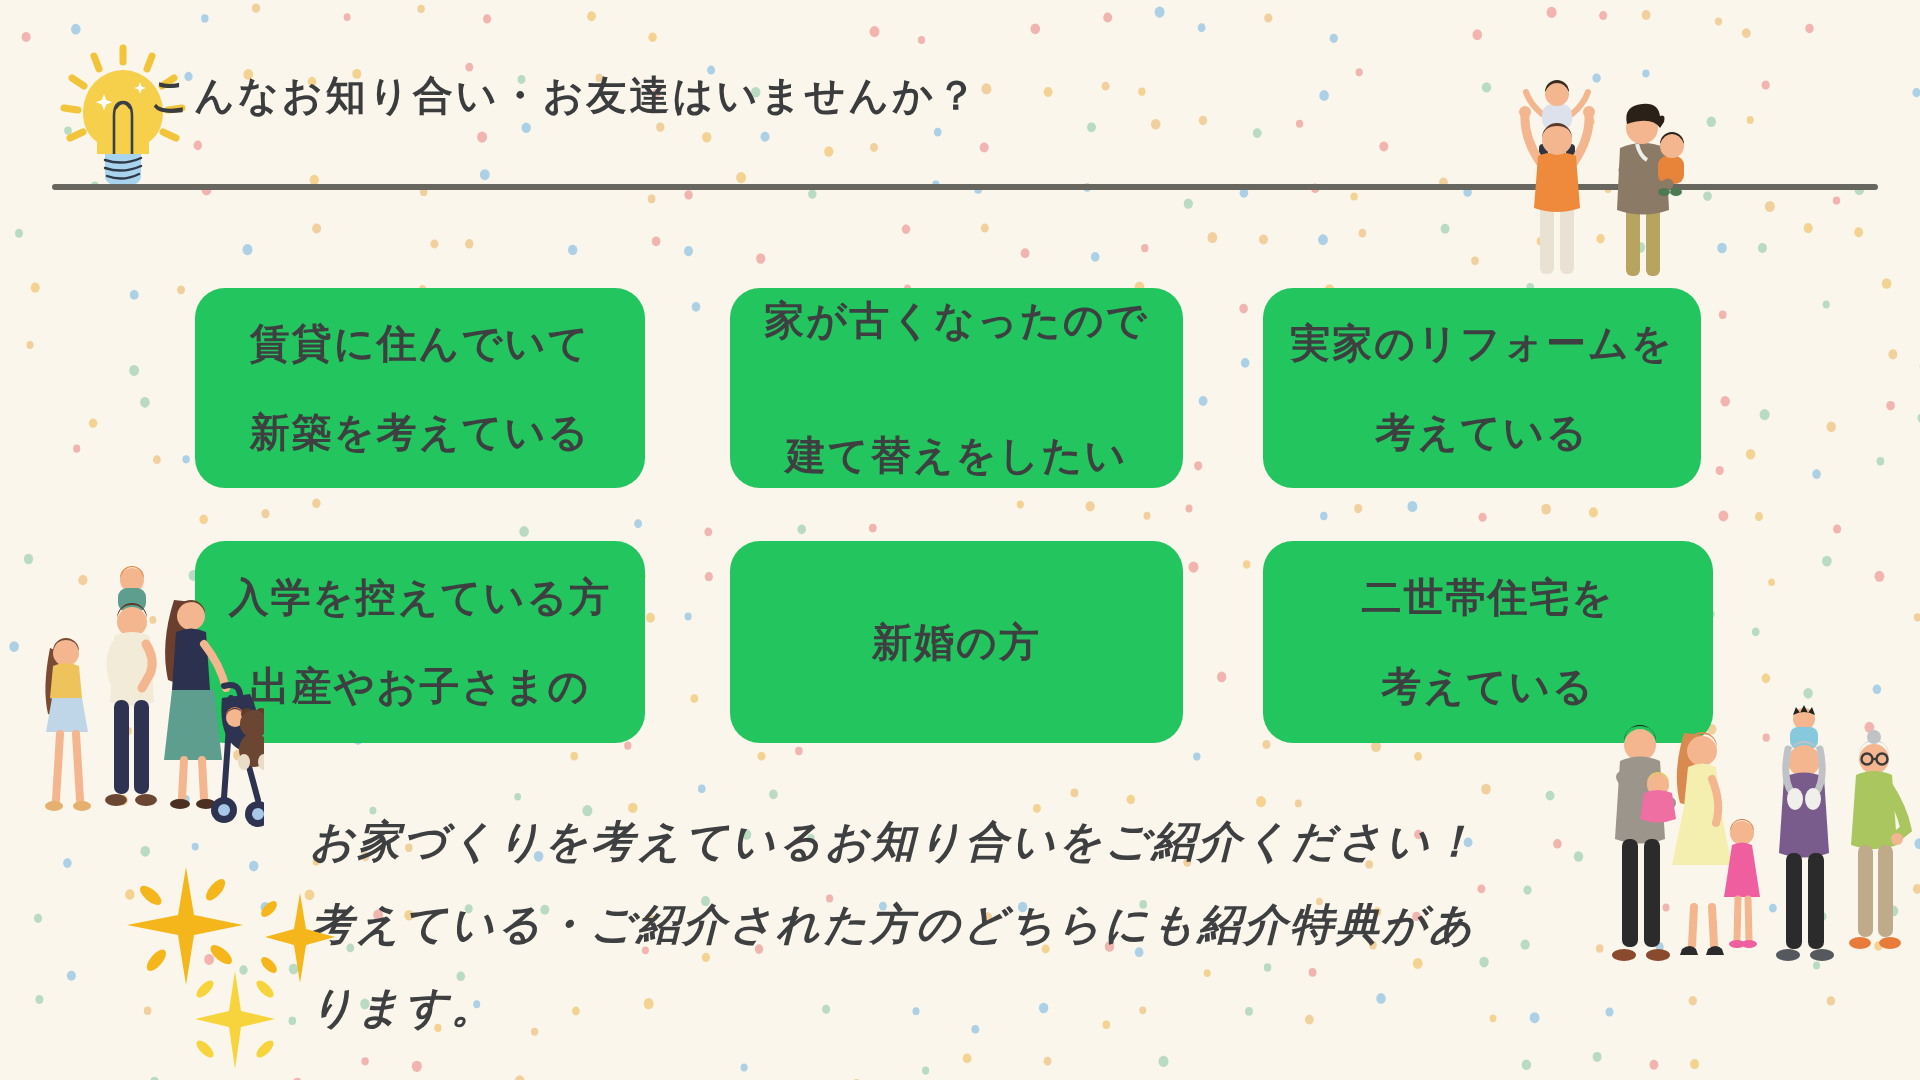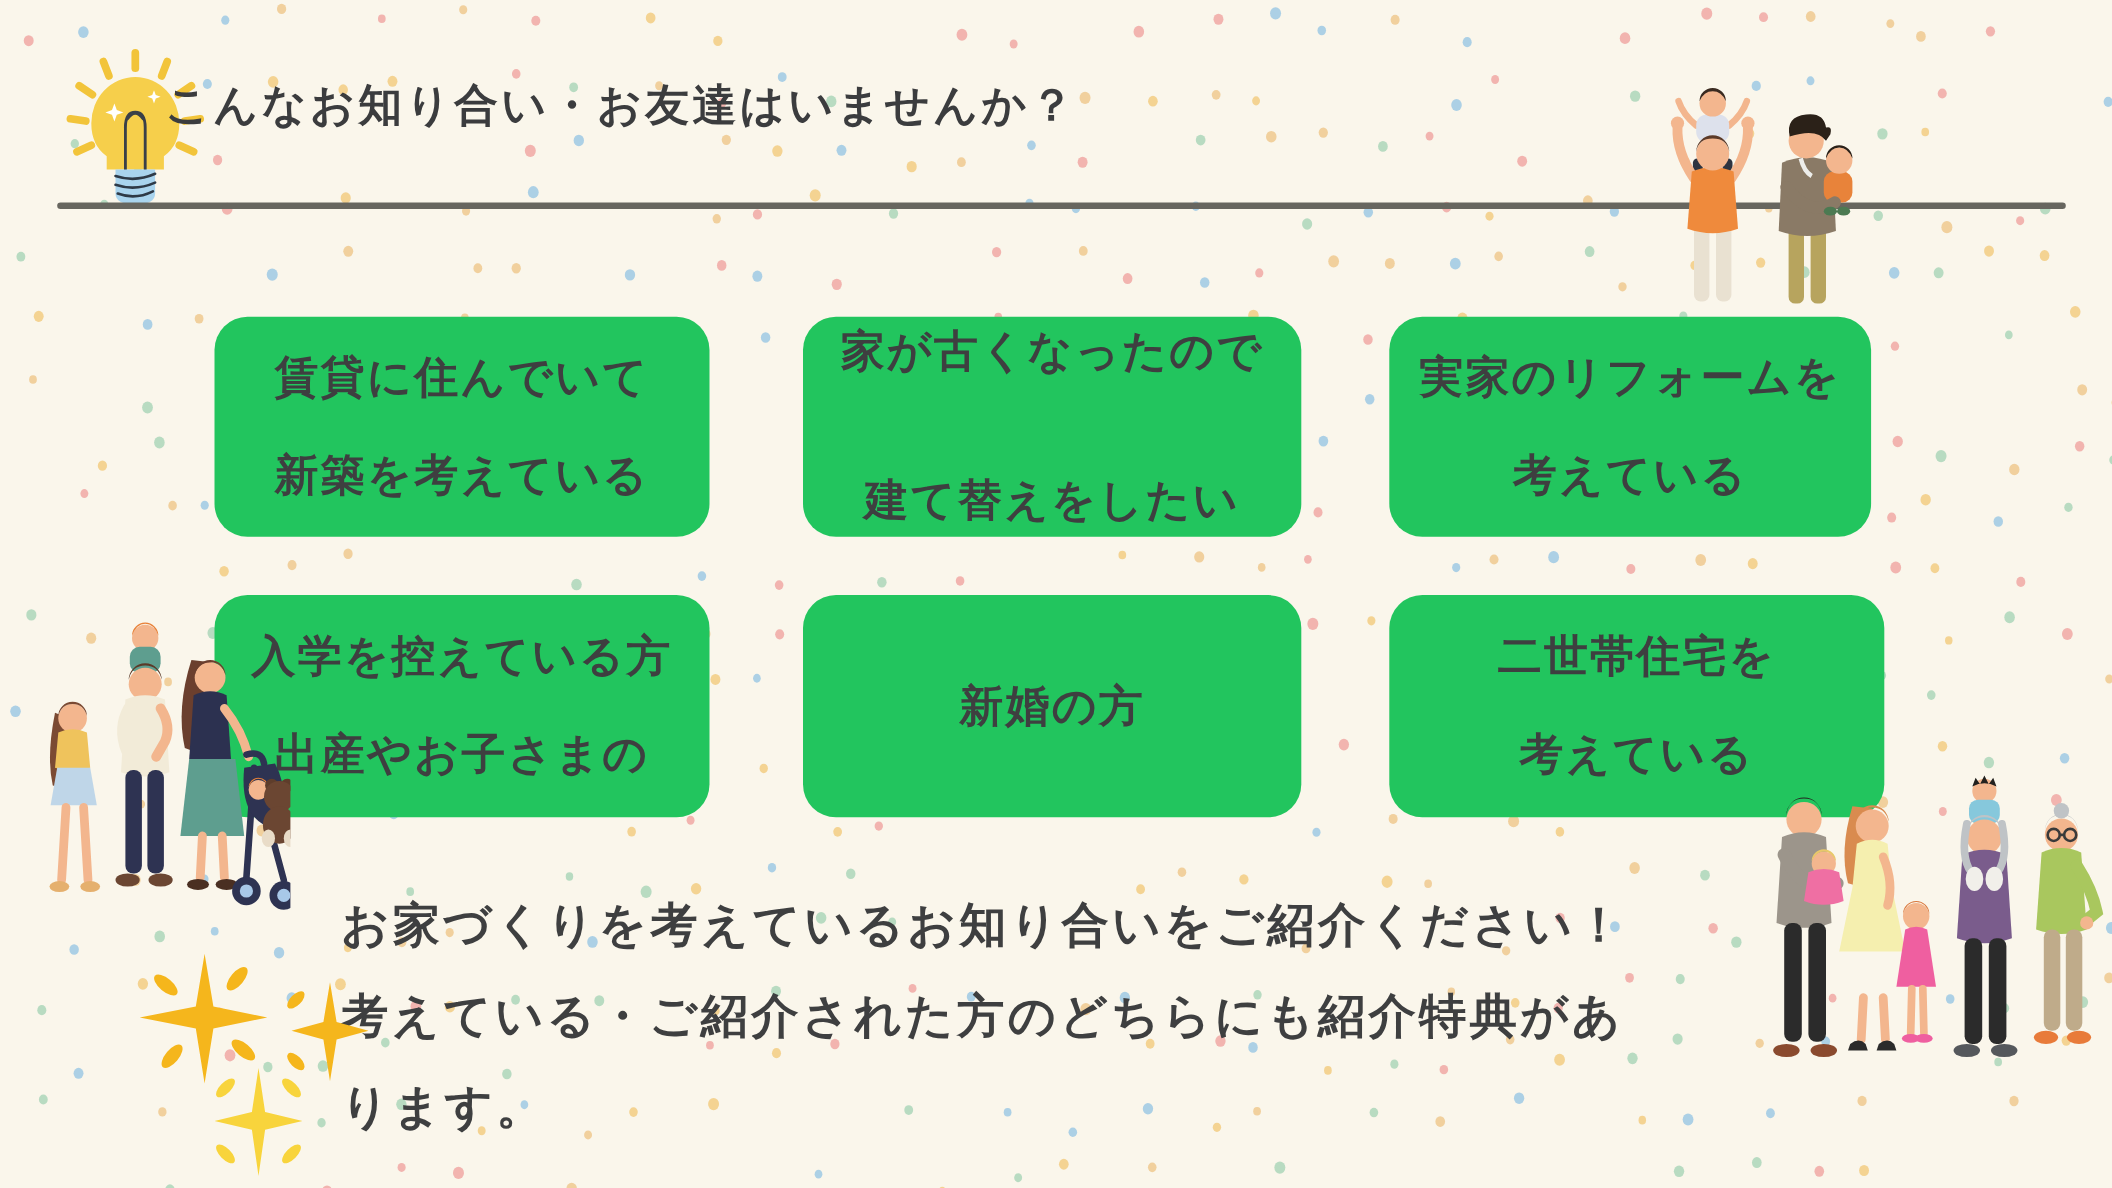--- a/index.html
+++ b/index.html
@@ -83,20 +83,21 @@
   
   .footer-text {
     position: absolute;
     left: 310px; top: 800px;
     width: 1060px;
     font-size: 43px;
     font-weight: 700;
     color: #3E3F40;
     letter-spacing: 3px;
     line-height: 1.93;
+    font-style: italic;
   }
   .footer-text span { display: block; white-space: nowrap; }
 
   
   .family-left {
     position: absolute;
     left: 26px; top: 548px;
     width: 238px; height: 298px;
   }
   .sparkles {

